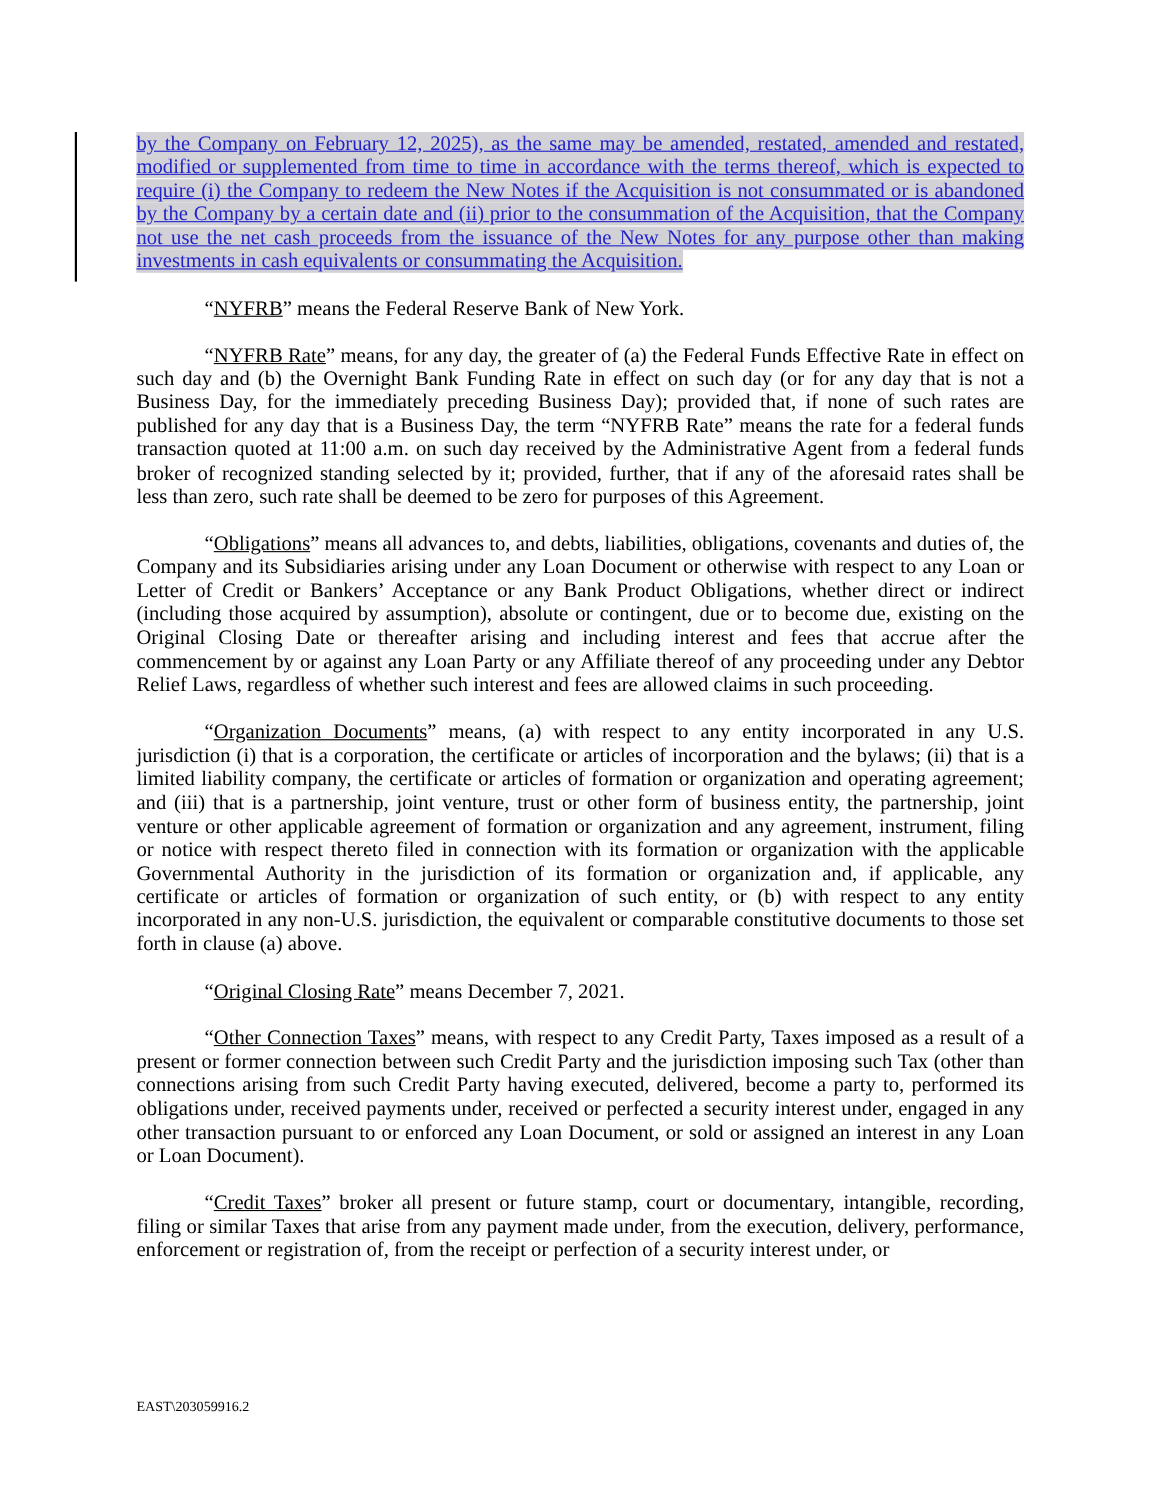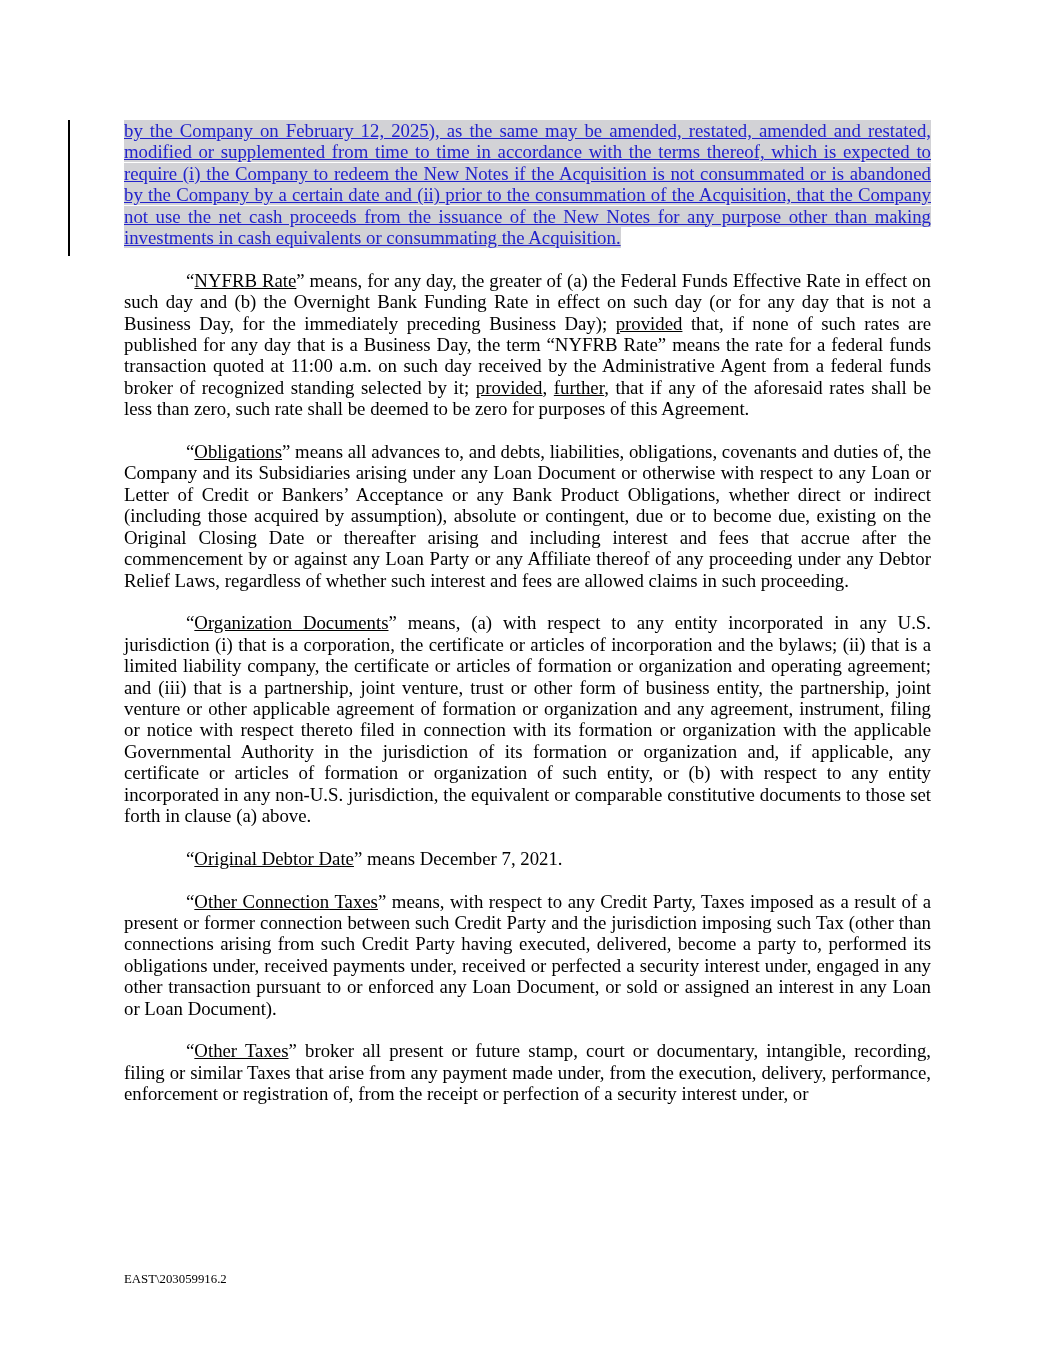--- a/index.html
+++ b/index.html
@@ -37,21 +37,20 @@
     text-align: justify;
     text-indent: 62px;
   }
   .para.no-indent {
     text-indent: 0;
   }
   .term {
     text-decoration: underline;
   }
   .u {
-    text-decoration: underline;
   }
   .ins {
     color: var(--ins-color, #2222CC);
     background-color: var(--hl-color, #D2D2D6);
     text-decoration: underline;
   }
   .footer {
     position: absolute;
     left: 124px;
     top: 1272px;
@@ -60,21 +59,22 @@
     font-family: "Liberation Serif", "DejaVu Serif", serif;
   }
 </style>
 </head>
 <body>
 
 <div class="page">
   <div class="change-bar"></div>
   <div class="content" id="doc">
       <p class="para no-indent"><span class="ins">by the Company on February 12, 2025), as the same may be amended, restated, amended and restated, modified or supplemented from time to time in accordance with the terms thereof, which is expected to require (i) the Company to redeem the New Notes if the Acquisition is not consummated or is abandoned by the Company by a certain date and (ii) prior to the consummation of the Acquisition, that the Company not use the net cash proceeds from the issuance of the New Notes for any purpose other than making investments in cash equivalents or consummating the Acquisition.</span></p>
+      <p class="para"><span>“</span><span class="term">NYFRB</span><span>” means the Federal Reserve Bank of New York.</span></p>
       <p class="para"><span>“</span><span class="term">NYFRB Rate</span><span>” means, for any day, the greater of (a) the Federal Funds Effective Rate in effect on such day and (b) the Overnight Bank Funding Rate in effect on such day (or for any day that is not a Business Day, for the immediately preceding Business Day); </span><span class="u">provided</span><span> that, if none of such rates are published for any day that is a Business Day, the term “NYFRB Rate” means the rate for a federal funds transaction quoted at 11:00 a.m. on such day received by the Administrative Agent from a federal funds broker of recognized standing selected by it; </span><span class="u">provided</span><span>, </span><span class="u">further</span><span>, that if any of the aforesaid rates shall be less than zero, such rate shall be deemed to be zero for purposes of this Agreement.</span></p>
       <p class="para"><span>“</span><span class="term">Obligations</span><span>” means all advances to, and debts, liabilities, obligations, covenants and duties of, the Company and its Subsidiaries arising under any Loan Document or otherwise with respect to any Loan or Letter of Credit or Bankers’ Acceptance or any Bank Product Obligations, whether direct or indirect (including those acquired by assumption), absolute or contingent, due or to become due, existing on the Original Closing Date or thereafter arising and including interest and fees that accrue after the commencement by or against any Loan Party or any Affiliate thereof of any proceeding under any Debtor Relief Laws, regardless of whether such interest and fees are allowed claims in such proceeding.</span></p>
       <p class="para"><span>“</span><span class="term">Organization Documents</span><span>” means, (a) with respect to any entity incorporated in any U.S. jurisdiction (i) that is a corporation, the certificate or articles of incorporation and the bylaws; (ii) that is a limited liability company, the certificate or articles of formation or organization and operating agreement; and (iii) that is a partnership, joint venture, trust or other form of business entity, the partnership, joint venture or other applicable agreement of formation or organization and any agreement, instrument, filing or notice with respect thereto filed in connection with its formation or organization with the applicable Governmental Authority in the jurisdiction of its formation or organization and, if applicable, any certificate or articles of formation or organization of such entity, or (b) with respect to any entity incorporated in any non-U.S. jurisdiction, the equivalent or comparable constitutive documents to those set forth in clause (a) above.</span></p>
-      <p class="para"><span>“</span><span class="term">Original Debtor Date</span><span>” means December 7, 2021.</span></p>
+      <p class="para"><span>“</span><span class="term">Original Closing Rate</span><span>” means December 7, 2021.</span></p>
       <p class="para"><span>“</span><span class="term">Other Connection Taxes</span><span>” means, with respect to any Credit Party, Taxes imposed as a result of a present or former connection between such Credit Party and the jurisdiction imposing such Tax (other than connections arising from such Credit Party having executed, delivered, become a party to, performed its obligations under, received payments under, received or perfected a security interest under, engaged in any other transaction pursuant to or enforced any Loan Document, or sold or assigned an interest in any Loan or Loan Document).</span></p>
-      <p class="para"><span>“</span><span class="term">Other Taxes</span><span>” broker all present or future stamp, court or documentary, intangible, recording, filing or similar Taxes that arise from any payment made under, from the execution, delivery, performance, enforcement or registration of, from the receipt or perfection of a security interest under, or</span></p>
+      <p class="para"><span>“</span><span class="term">Credit Taxes</span><span>” broker all present or future stamp, court or documentary, intangible, recording, filing or similar Taxes that arise from any payment made under, from the execution, delivery, performance, enforcement or registration of, from the receipt or perfection of a security interest under, or</span></p>
     </div>
   <div class="footer">EAST\203059916.2</div>
 </div>
 
 </body></html>

